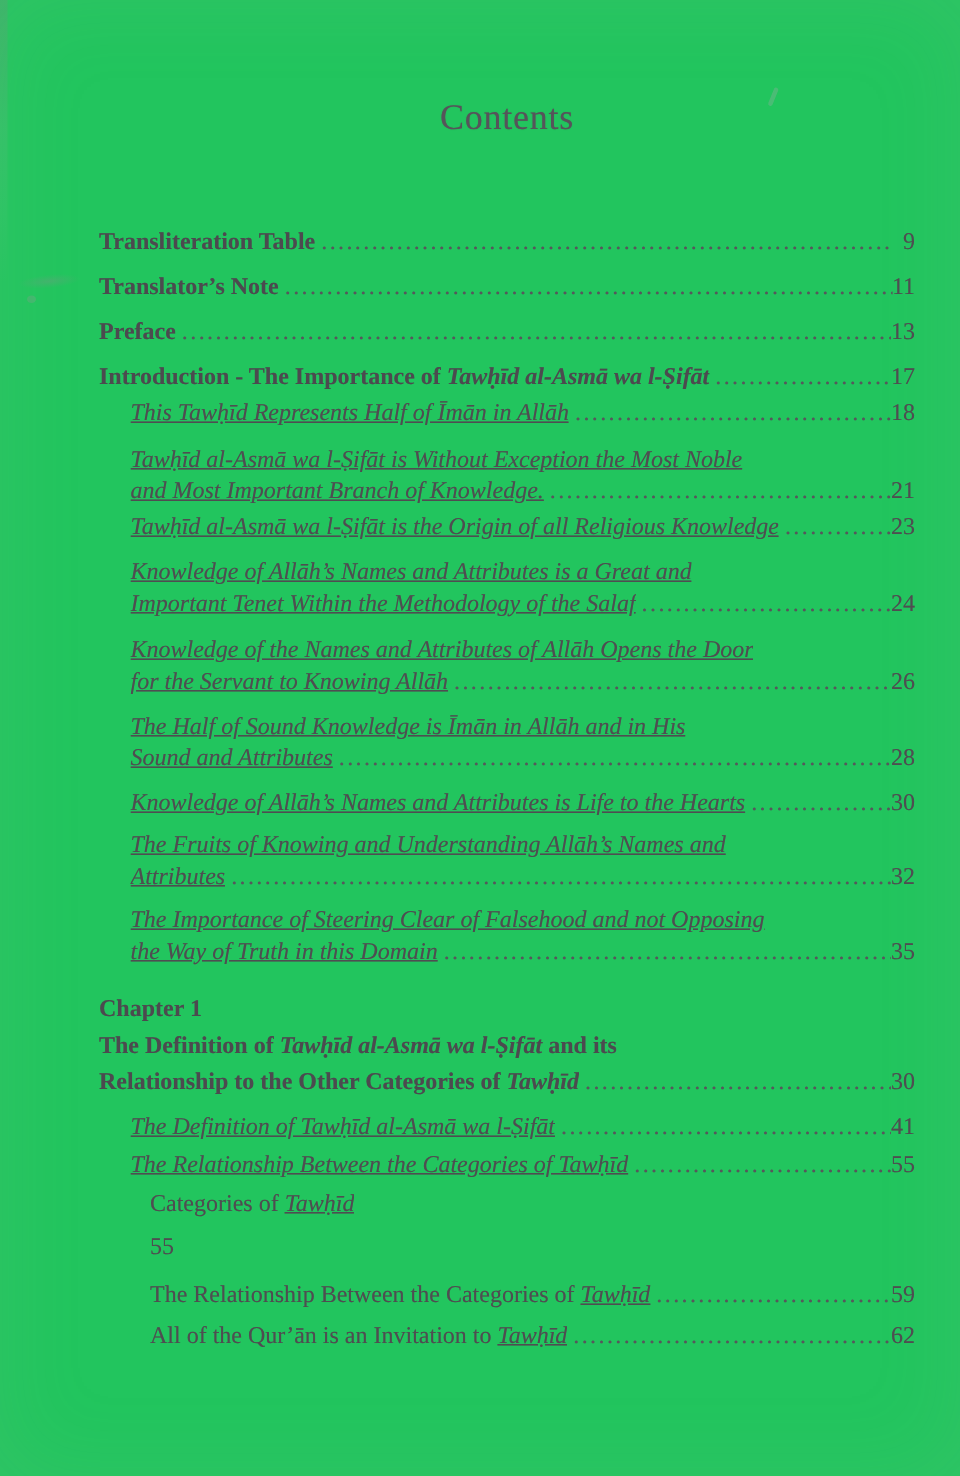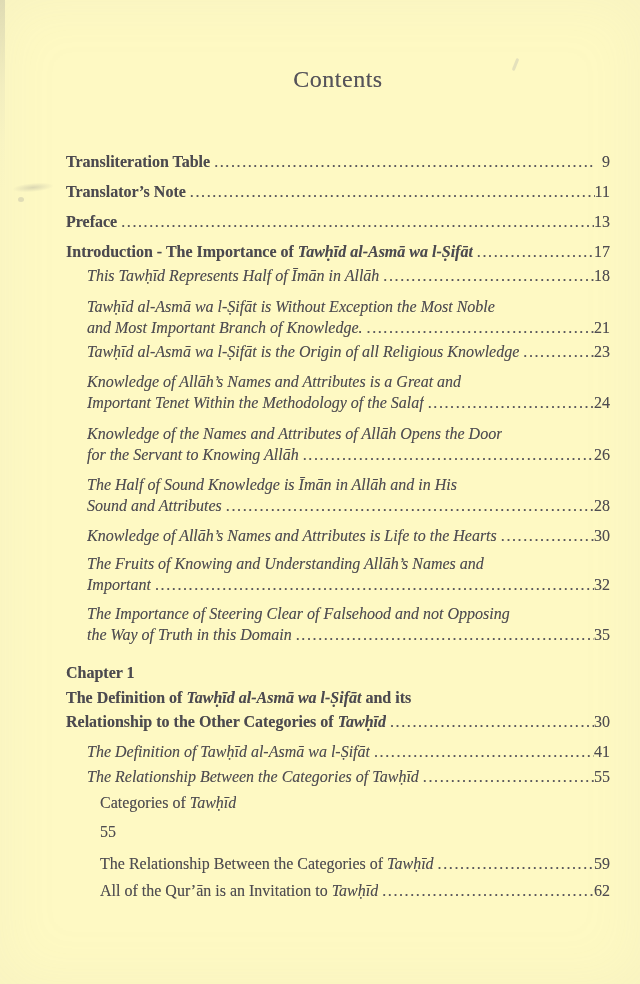--- a/index.html
+++ b/index.html
@@ -1,21 +1,21 @@
 <!DOCTYPE html>
 <html><head>
 <meta charset="utf-8">
 <style>
   html, body { margin: 0; padding: 0; background: #e8e8e8; }
   .page {
     position: relative;
     width: 640px;
     height: 984px;
     margin: 0 auto;
-    background: #fef9c3;
+    background: #22c55e;
     overflow: hidden;
     font-family: "Liberation Serif", "DejaVu Serif", serif;
     color: #4f4d51;
     box-shadow: inset 0 0 60px rgba(190,185,175,0.10);
   }
   .content {
     margin: 0 30px 0 66px;
   }
   .doc-title {
     margin-top: 64px;
@@ -35,21 +35,21 @@
     display: flex;
     align-items: baseline;
     line-height: 21px;
     white-space: nowrap;
   }
   .line.lvl1 { padding-left: 21px; }
   .line.lvl2 { padding-left: 34px; }
   .txt { flex: 0 1 auto; min-width: 0; overflow: hidden; }
   .seg.b  { font-weight: bold; color: #4c4a4f; }
   .seg.bi { font-weight: bold; font-style: italic; color: #4c4a4f; }
-  .seg.i  { font-style: italic; }
+  .seg.i  { font-style: italic; text-decoration: underline; }
   .seg.r  { }
   .dots {
     flex: 1 1 8px;
     min-width: 8px;
     overflow: hidden;
     letter-spacing: 1.6px;
     padding-left: 4px;
     padding-right: 3px;
     color: #58565c;
   }
@@ -156,21 +156,21 @@
         </div>
         <div class="line lvl1" style="margin-top: 9px;">
           <span class="txt"><span class="seg i">Knowledge of Allāh’s Names and Attributes is Life to the Hearts</span></span>
           <span class="dots">............................................................................................................................................</span>
           <span class="pagenum">30</span>
         </div>
         <div class="line lvl1" style="margin-top: 7px;">
           <span class="txt"><span class="seg i">The Fruits of Knowing and Understanding Allāh’s Names and</span></span>
         </div>
         <div class="line lvl1">
-          <span class="txt"><span class="seg i">Important</span></span>
+          <span class="txt"><span class="seg i">Attributes</span></span>
           <span class="dots">............................................................................................................................................</span>
           <span class="pagenum">32</span>
         </div>
         <div class="line lvl1" style="margin-top: 8px;">
           <span class="txt"><span class="seg i">The Importance of Steering Clear of Falsehood and not Opposing</span></span>
         </div>
         <div class="line lvl1">
           <span class="txt"><span class="seg i">the Way of Truth in this Domain</span></span>
           <span class="dots">............................................................................................................................................</span>
           <span class="pagenum">35</span>

